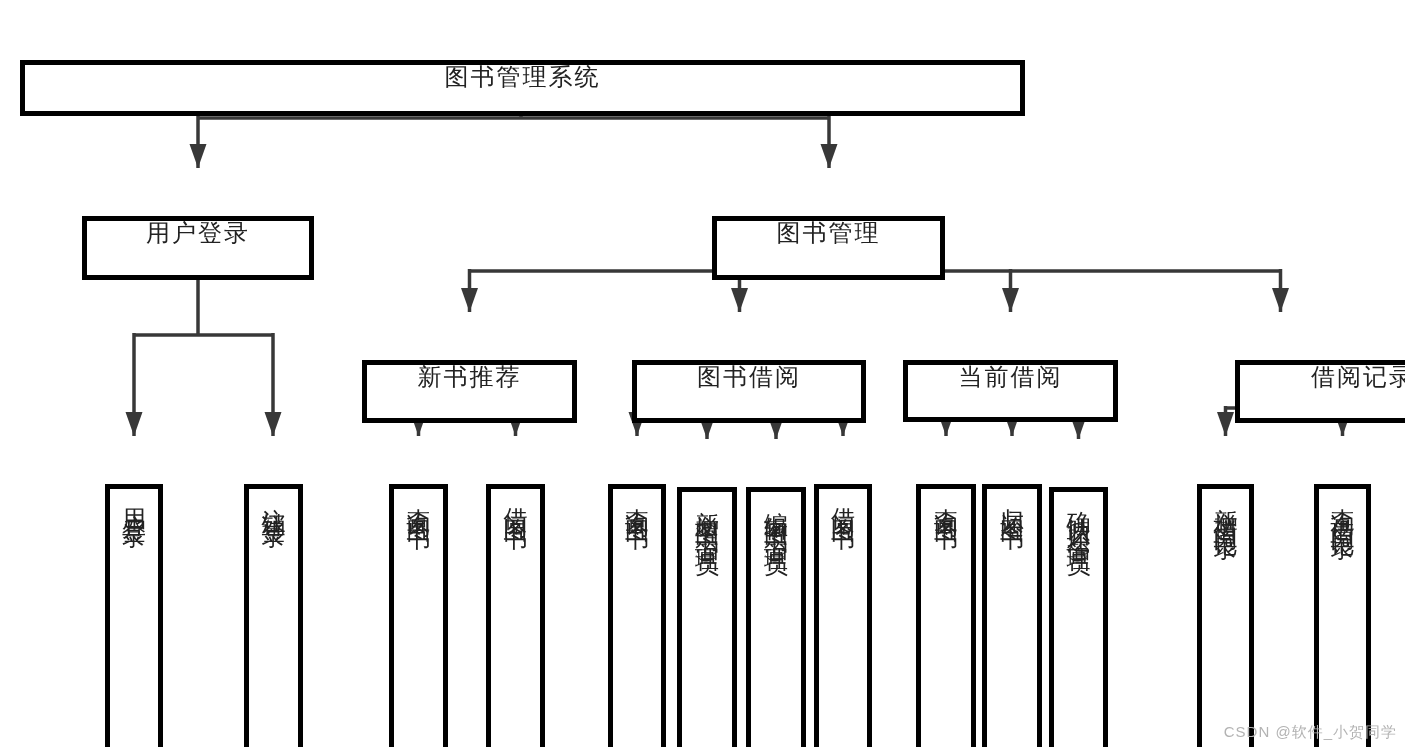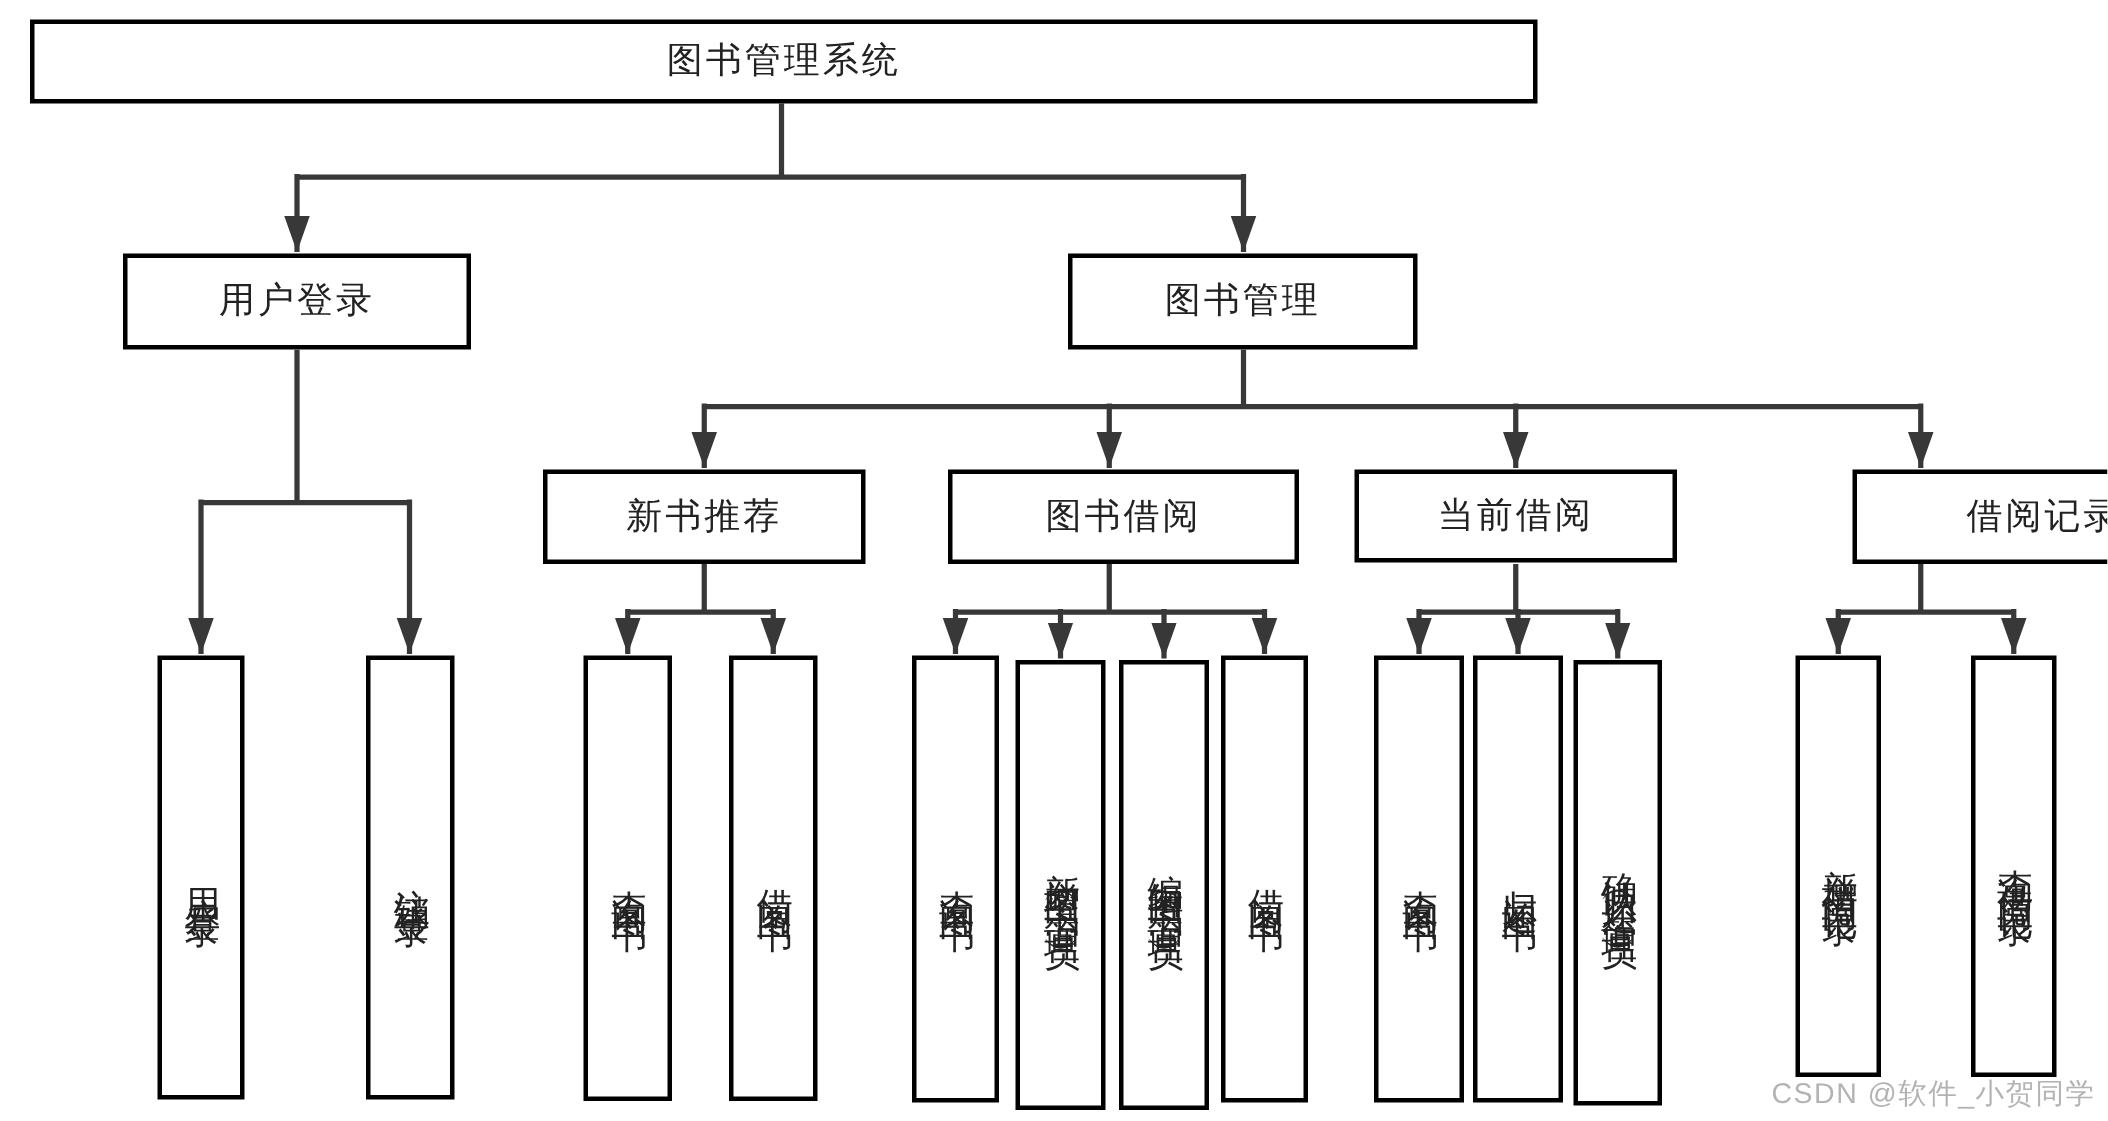--- a/index.html
+++ b/index.html
@@ -4,30 +4,30 @@
 <title>Diagram</title>
 <style>
   html,body{margin:0;padding:0;background:#ffffff;}
   .canvas{
     position:relative;width:1405px;height:747px;background:#ffffff;overflow:hidden;
     font-family:"Liberation Sans", sans-serif;color:#1f1f1f;
   }
   .connectors{position:absolute;left:0;top:0;width:1405px;height:747px;}
   .box{
     position:absolute;box-sizing:border-box;background:#ffffff;
-    border:3px solid #000000;display:flex;align-items:center;justify-content:center;
-    font-size:24px;line-height:1;color:#222222;
+    border:5px solid #000000;display:flex;align-items:flex-start;justify-content:center;
+    font-size:24px;line-height:1;color:#222222;margin-top:47px;
   }
   .box.h span{letter-spacing:2px;white-space:nowrap;}
   .box.v span{
     writing-mode:vertical-rl;text-orientation:mixed;
     letter-spacing:6px;white-space:nowrap;
   }
   .watermark{
-    position:absolute;right:8px;bottom:5px;font-size:19px;letter-spacing:1px;
+    position:absolute;right:8px;bottom:5px;font-size:15px;letter-spacing:1px;
     color:#b3b3b3;white-space:nowrap;margin-top:22px;
   }
 </style>
 </head>
 <body>
 
 <div class="canvas">
 
   <svg class="connectors" viewBox="0 0 1405 747" xmlns="http://www.w3.org/2000/svg">
     <defs>

